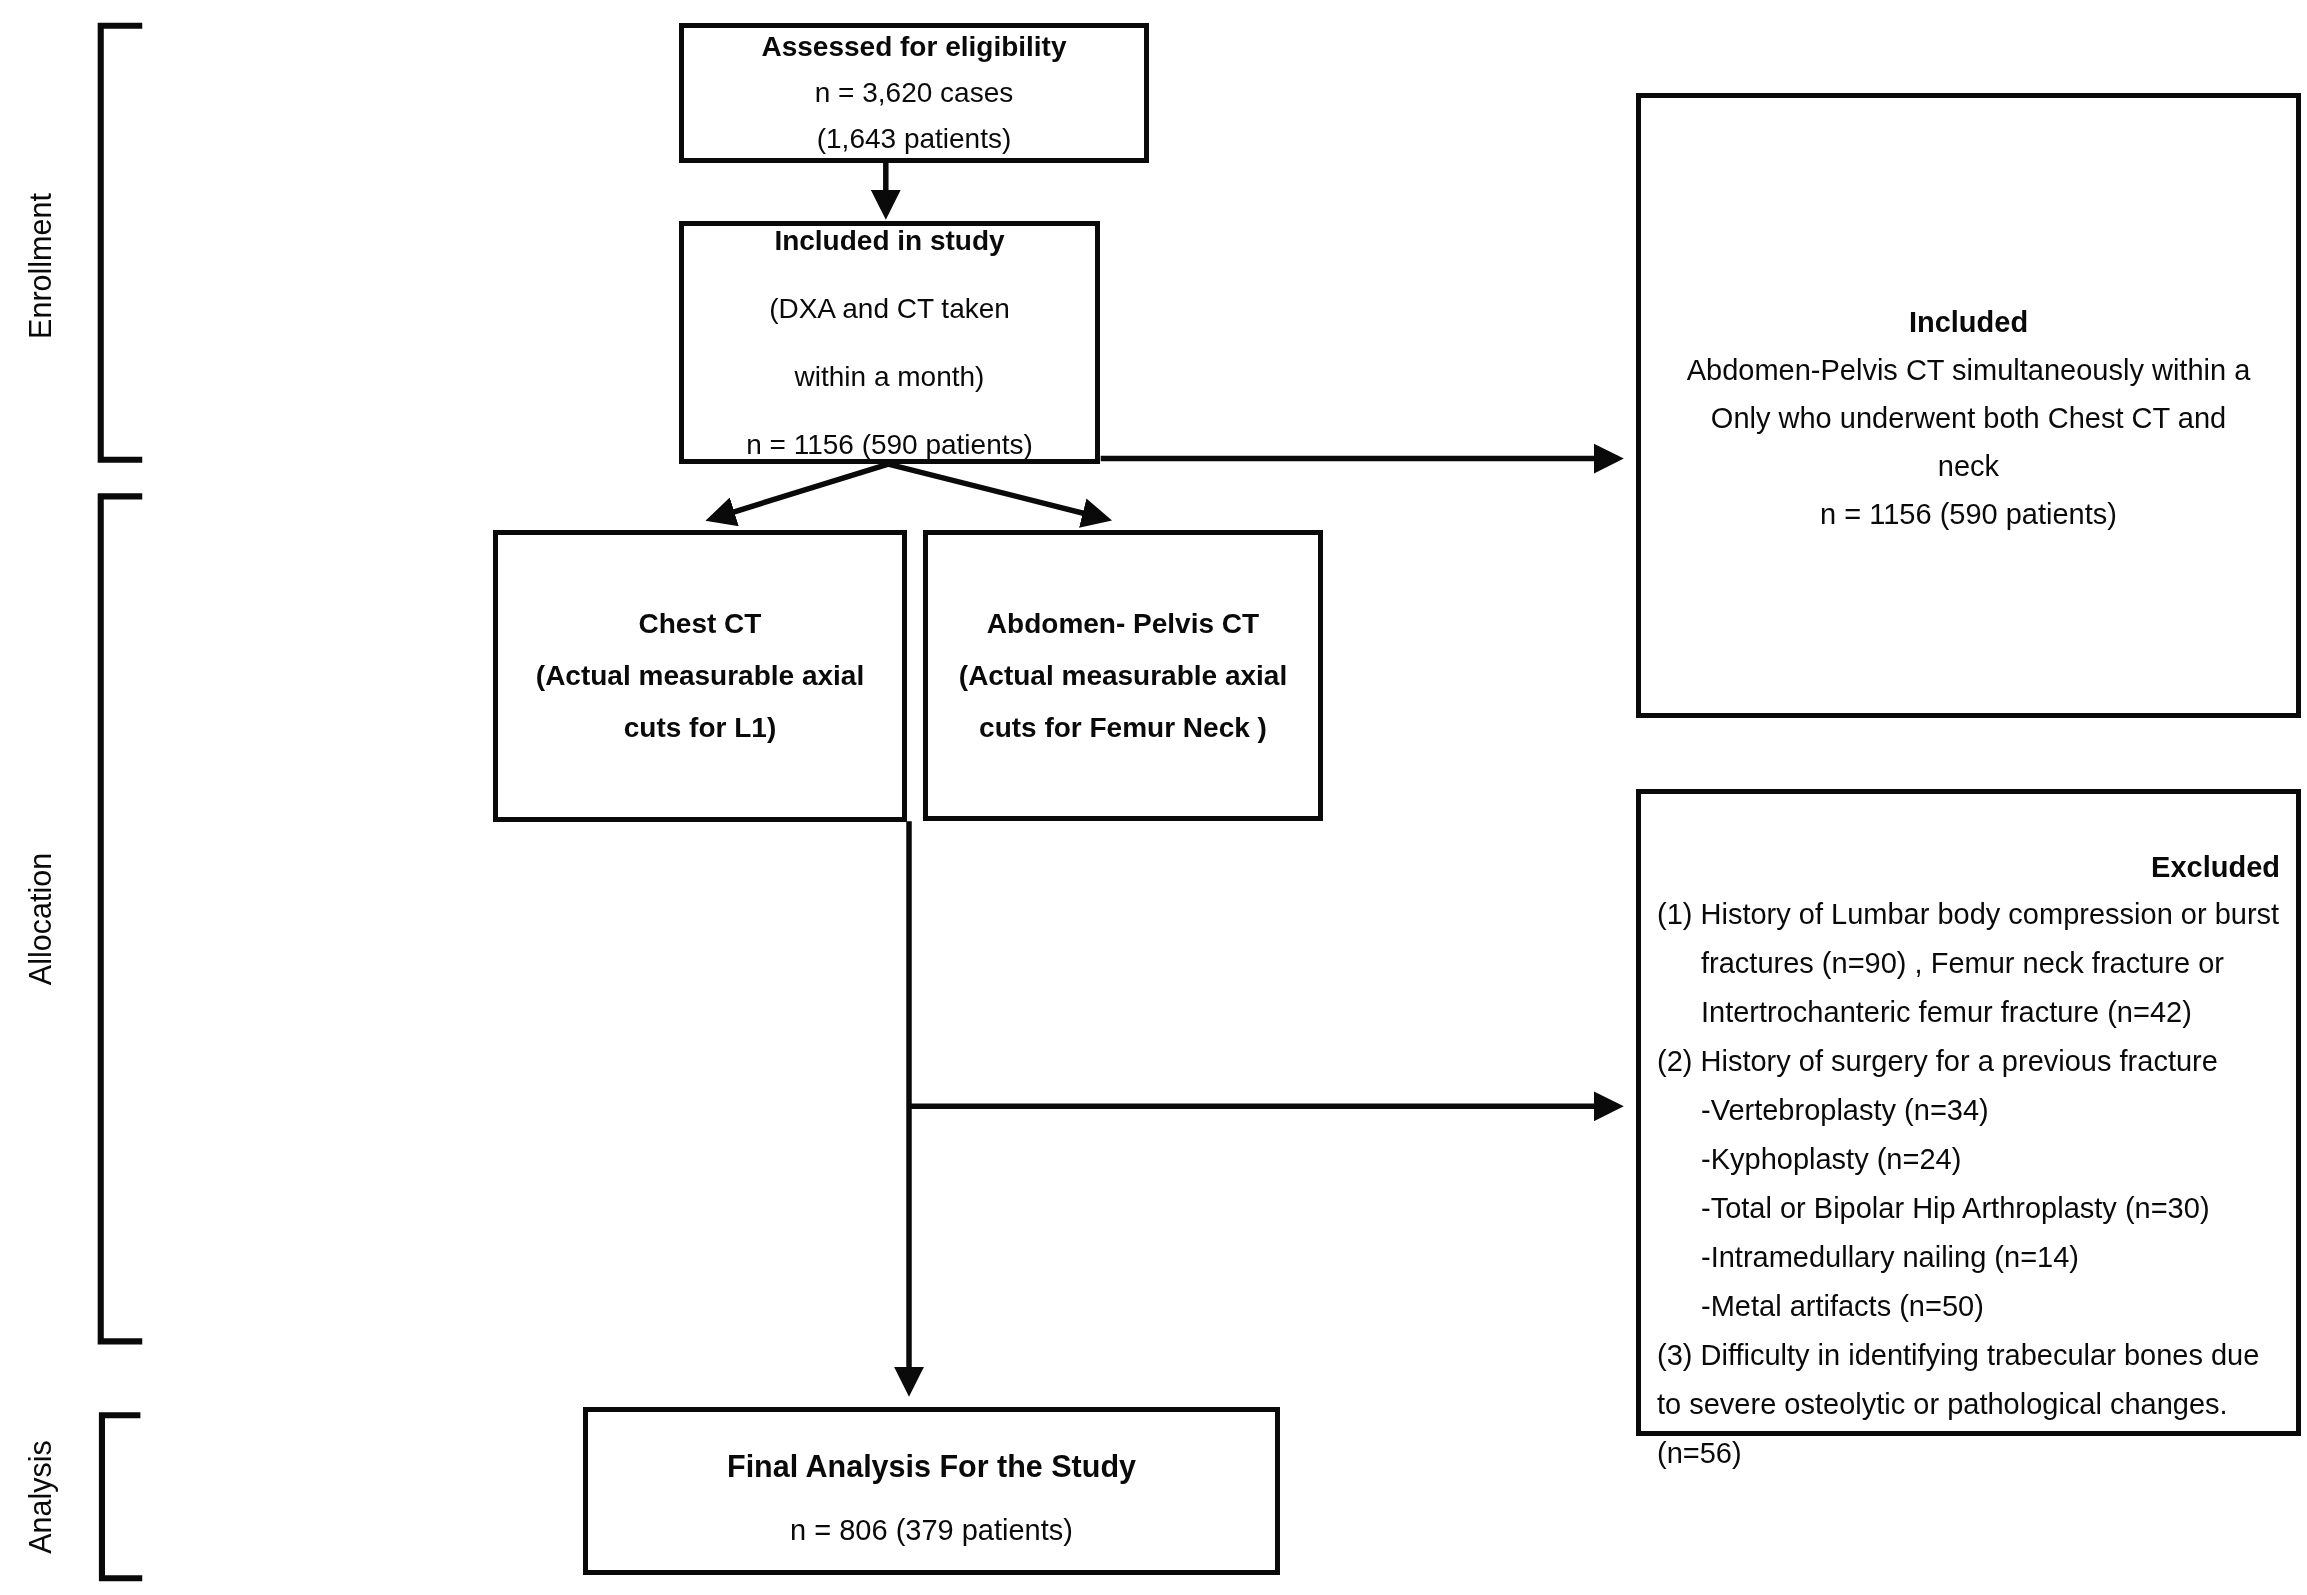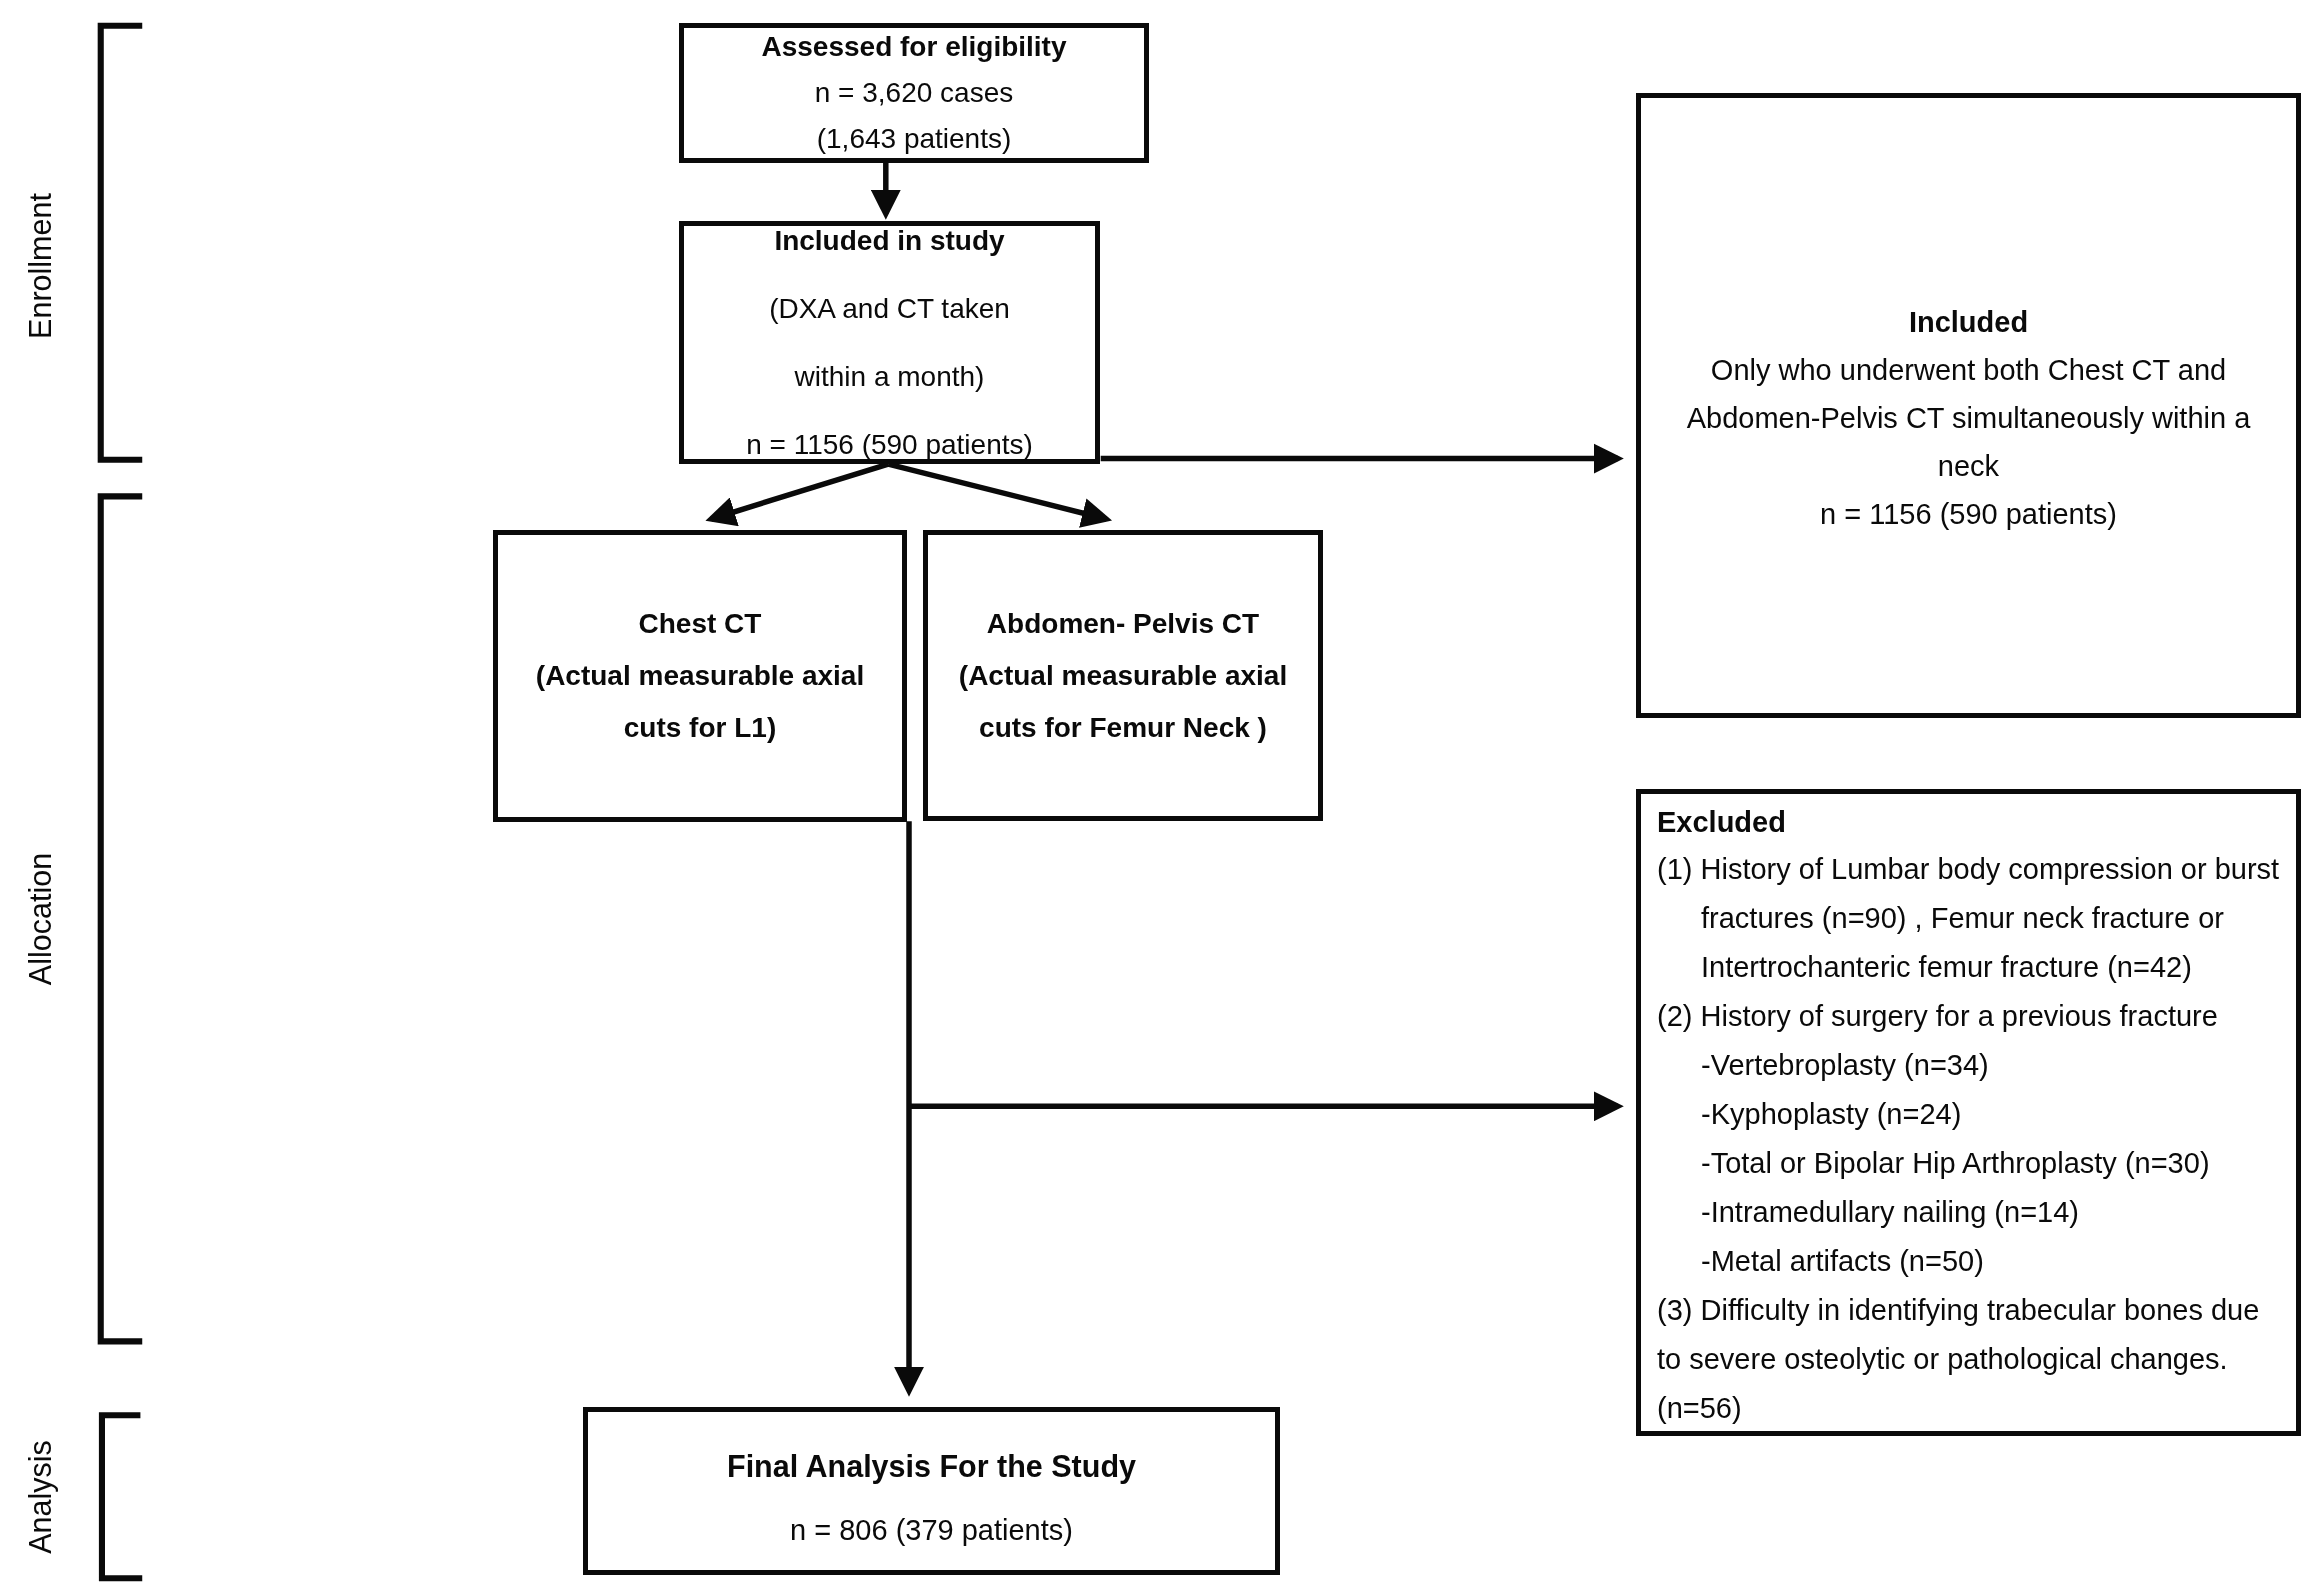--- a/index.html
+++ b/index.html
@@ -31,21 +31,21 @@
   .box-chest .line{line-height:52px;font-weight:bold;}
   .box-abdomen{left:923px;top:530px;width:400px;height:291px;}
   .box-abdomen .line{line-height:52px;font-weight:bold;}
   .box-included-right{left:1636px;top:93px;width:665px;height:625px;padding-top:24.4px;}
   .box-included-right .line{font-size:29px;line-height:48px;}
   .box-excluded{
     left:1636px;top:789px;width:665px;height:647px;
     justify-content:flex-start;align-items:stretch;
     text-align:left;padding:8.5px 16px 0 16px;
   }
-  .box-excluded .xtitle{font-size:29px;line-height:38px;text-align:left;font-weight:bold;}
+  .box-excluded .xtitle{font-size:29px;line-height:38px;text-align:right;font-weight:bold;margin-top:45px;}
   .xlist{margin-top:4.9px;}
   .xrow{font-size:29px;line-height:49px;white-space:nowrap;}
   .indent{padding-left:44px;}
   .box-final{left:583px;top:1407px;width:697px;height:168px;padding-top:14px;}
   .box-final .ftitle{font-size:30.5px;line-height:39px;font-weight:bold;white-space:nowrap;}
   .box-final .fline{font-size:29px;line-height:37px;margin-top:26px;white-space:nowrap;}
   .stage-label{
     position:absolute;
     font-size:30.5px;
     white-space:nowrap;
@@ -104,22 +104,22 @@
   </section>
 
   <section class="box box-abdomen">
     <div class="line">Abdomen- Pelvis CT</div>
     <div class="line">(Actual measurable axial</div>
     <div class="line">cuts for Femur Neck )</div>
   </section>
 
   <section class="box box-included-right">
     <div class="line bold">Included</div>
+    <div class="line">Abdomen-Pelvis CT simultaneously within a</div>
     <div class="line">Only who underwent both Chest CT and</div>
-    <div class="line">Abdomen-Pelvis CT simultaneously within a</div>
     <div class="line">neck</div>
     <div class="line">n = 1156 (590 patients)</div>
   </section>
 
   <section class="box box-excluded">
     <div class="xtitle">Excluded</div>
     <div class="xlist">
       <div class="xrow">(1) History of Lumbar body compression or burst</div>
       <div class="xrow indent">fractures (n=90) , Femur neck fracture or</div>
       <div class="xrow indent">Intertrochanteric femur fracture (n=42)</div>

